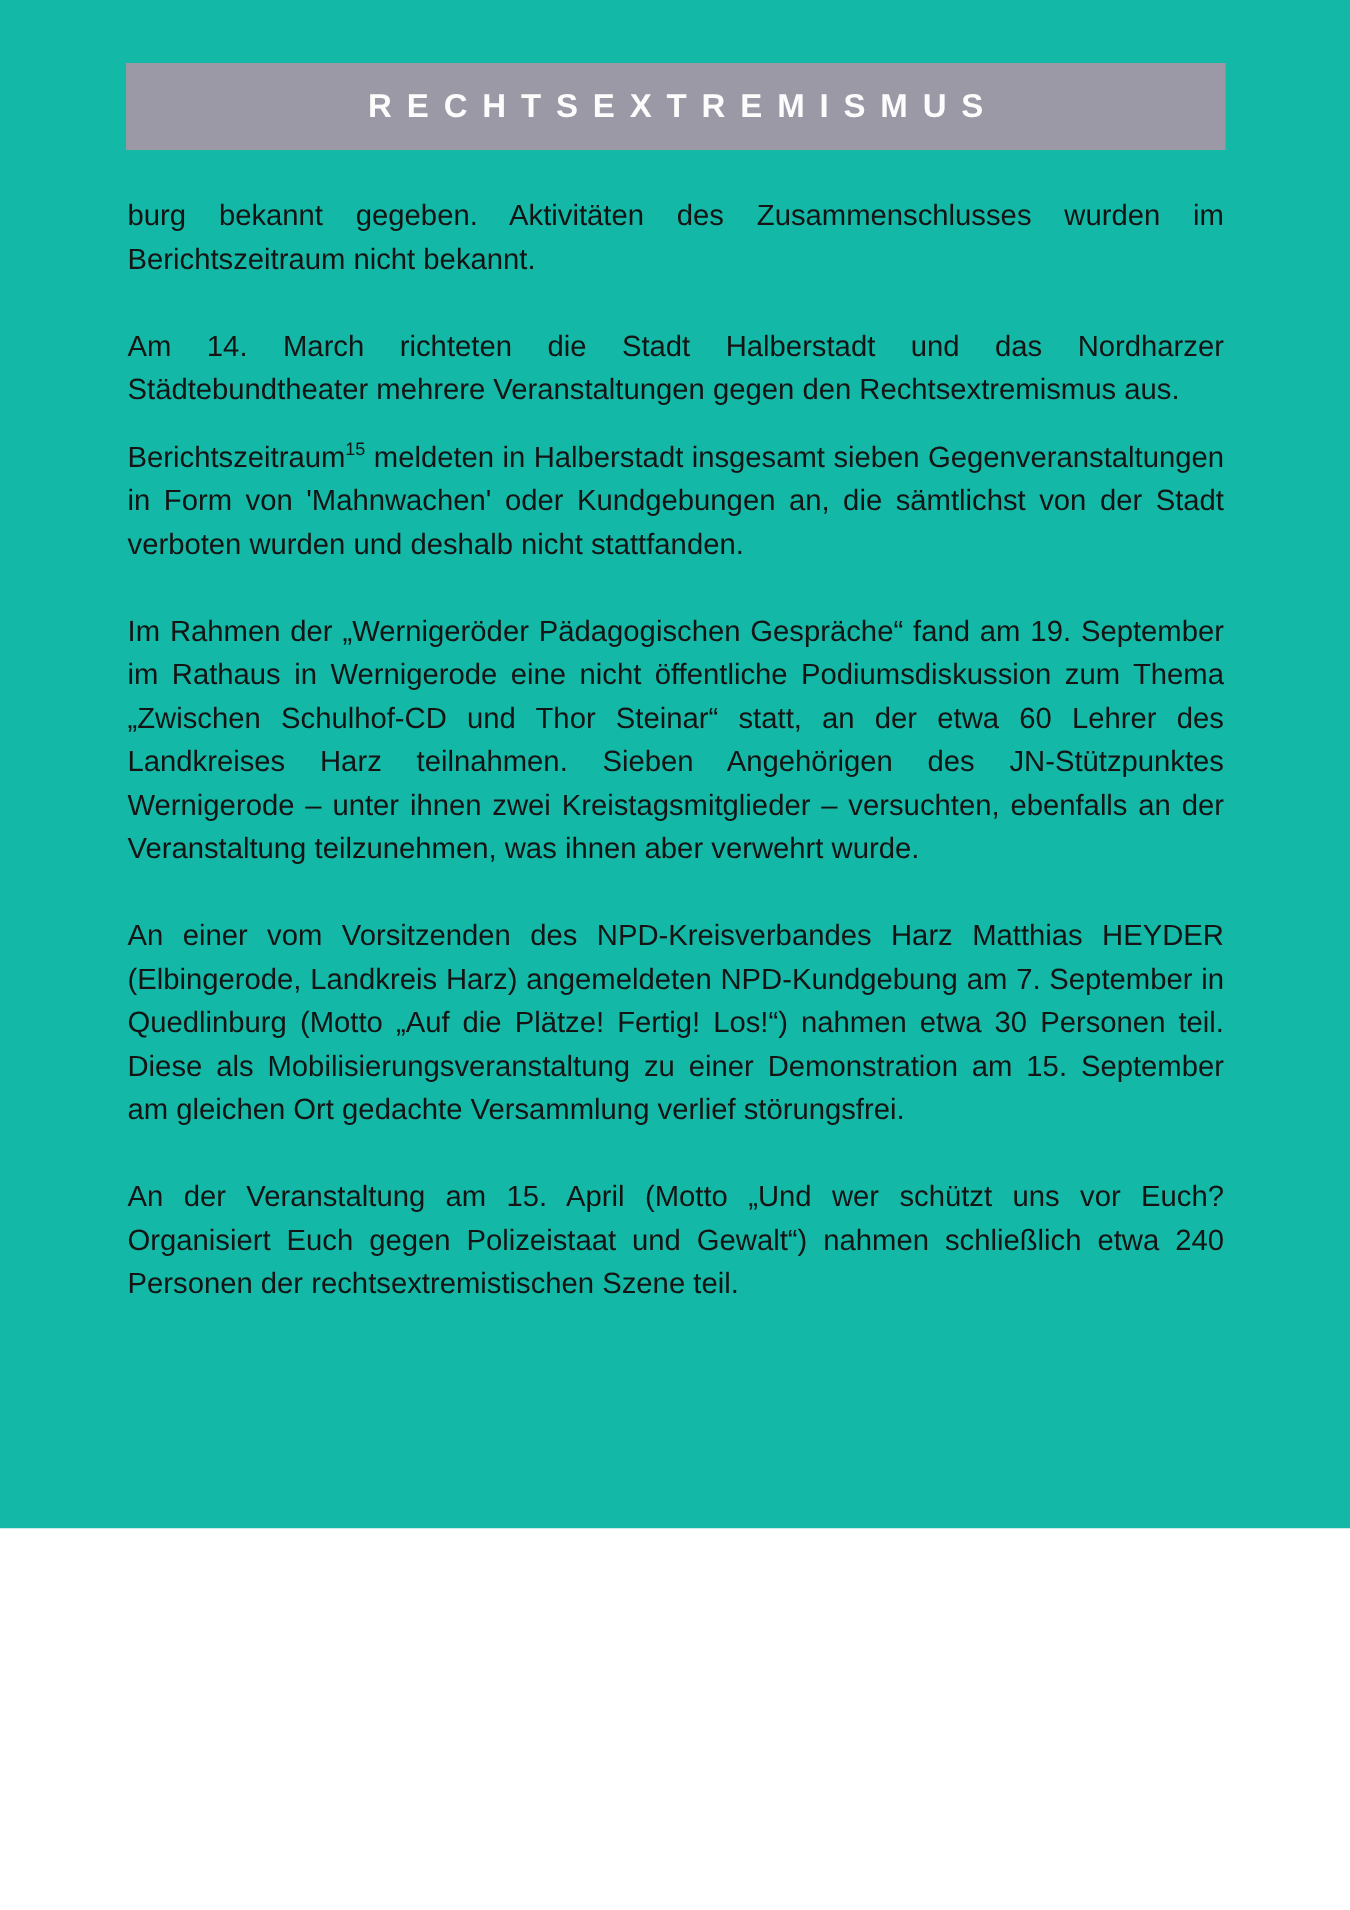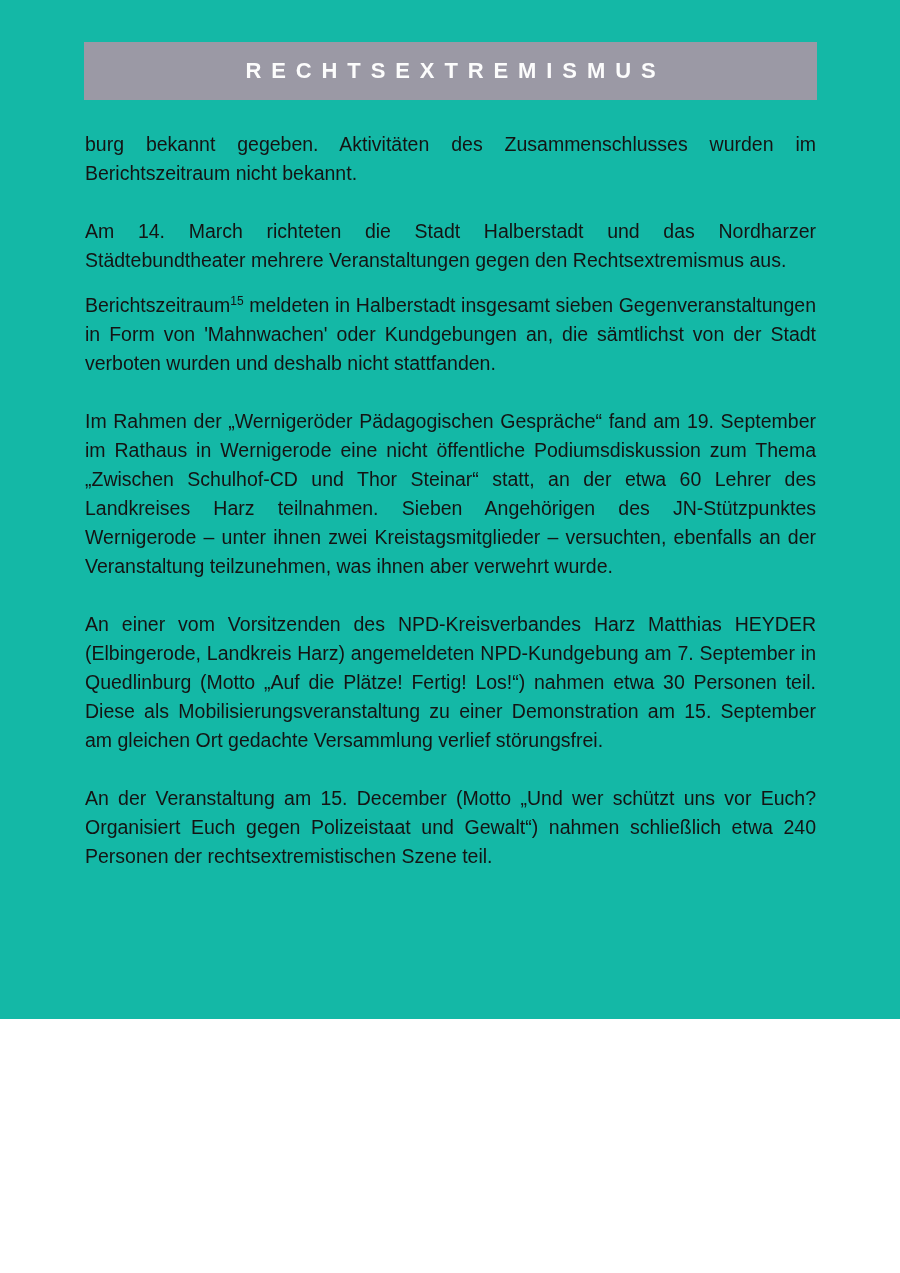--- a/index.html
+++ b/index.html
@@ -114,21 +114,21 @@
     <p>burg bekannt gegeben. Aktivitäten des Zusammenschlusses wurden im Berichtszeitraum nicht bekannt.</p>
 
     <p class="no-gap-after">Am 14. March richteten die Stadt Halberstadt und das Nordharzer Städtebundtheater mehrere Veranstaltungen gegen den Rechtsextremismus aus.</p>
 
     <p><span>Berichtszeitraum</span><sup class="fn-ref">15</sup><span> meldeten in Halberstadt insgesamt sieben Gegenveranstaltungen in Form von 'Mahnwachen' oder Kundgebungen an, die sämtlichst von der Stadt verboten wurden und deshalb nicht stattfanden.</span></p>
 
     <p>Im Rahmen der „Wernigeröder Pädagogischen Gespräche“ fand am 19. September im Rathaus in Wernigerode eine nicht öffentliche Podiumsdiskussion zum Thema „Zwischen Schulhof-CD und Thor Steinar“ statt, an der etwa 60 Lehrer des Landkreises Harz teilnahmen. Sieben Angehörigen des JN-Stützpunktes Wernigerode – unter ihnen zwei Kreistagsmitglieder – versuchten, ebenfalls an der Veranstaltung teilzunehmen, was ihnen aber verwehrt wurde.</p>
 
     <p>An einer vom Vorsitzenden des NPD-Kreisverbandes Harz Matthias HEYDER (Elbingerode, Landkreis Harz) angemeldeten NPD-Kundgebung am 7. September in Quedlinburg (Motto „Auf die Plätze! Fertig! Los!“) nahmen etwa 30 Personen teil. Diese als Mobilisierungsveranstaltung zu einer Demonstration am 15. September am gleichen Ort gedachte Versammlung verlief störungsfrei.</p>
 
-    <p>An der Veranstaltung am 15. December (Motto „Und wer schützt uns vor Euch? Organisiert Euch gegen Polizeistaat und Gewalt“) nahmen schließlich etwa 240 Personen der rechtsextremistischen Szene teil.</p>
+    <p>An der Veranstaltung am 15. April (Motto „Und wer schützt uns vor Euch? Organisiert Euch gegen Polizeistaat und Gewalt“) nahmen schließlich etwa 240 Personen der rechtsextremistischen Szene teil.</p>
   </div>
 
   <div class="footnote-area">
     <hr class="footnote-rule">
     <div class="footnote">
       <span class="fn-marker">15</span>
     </div>
   </div>
 
   <hr class="bottom-rule">

